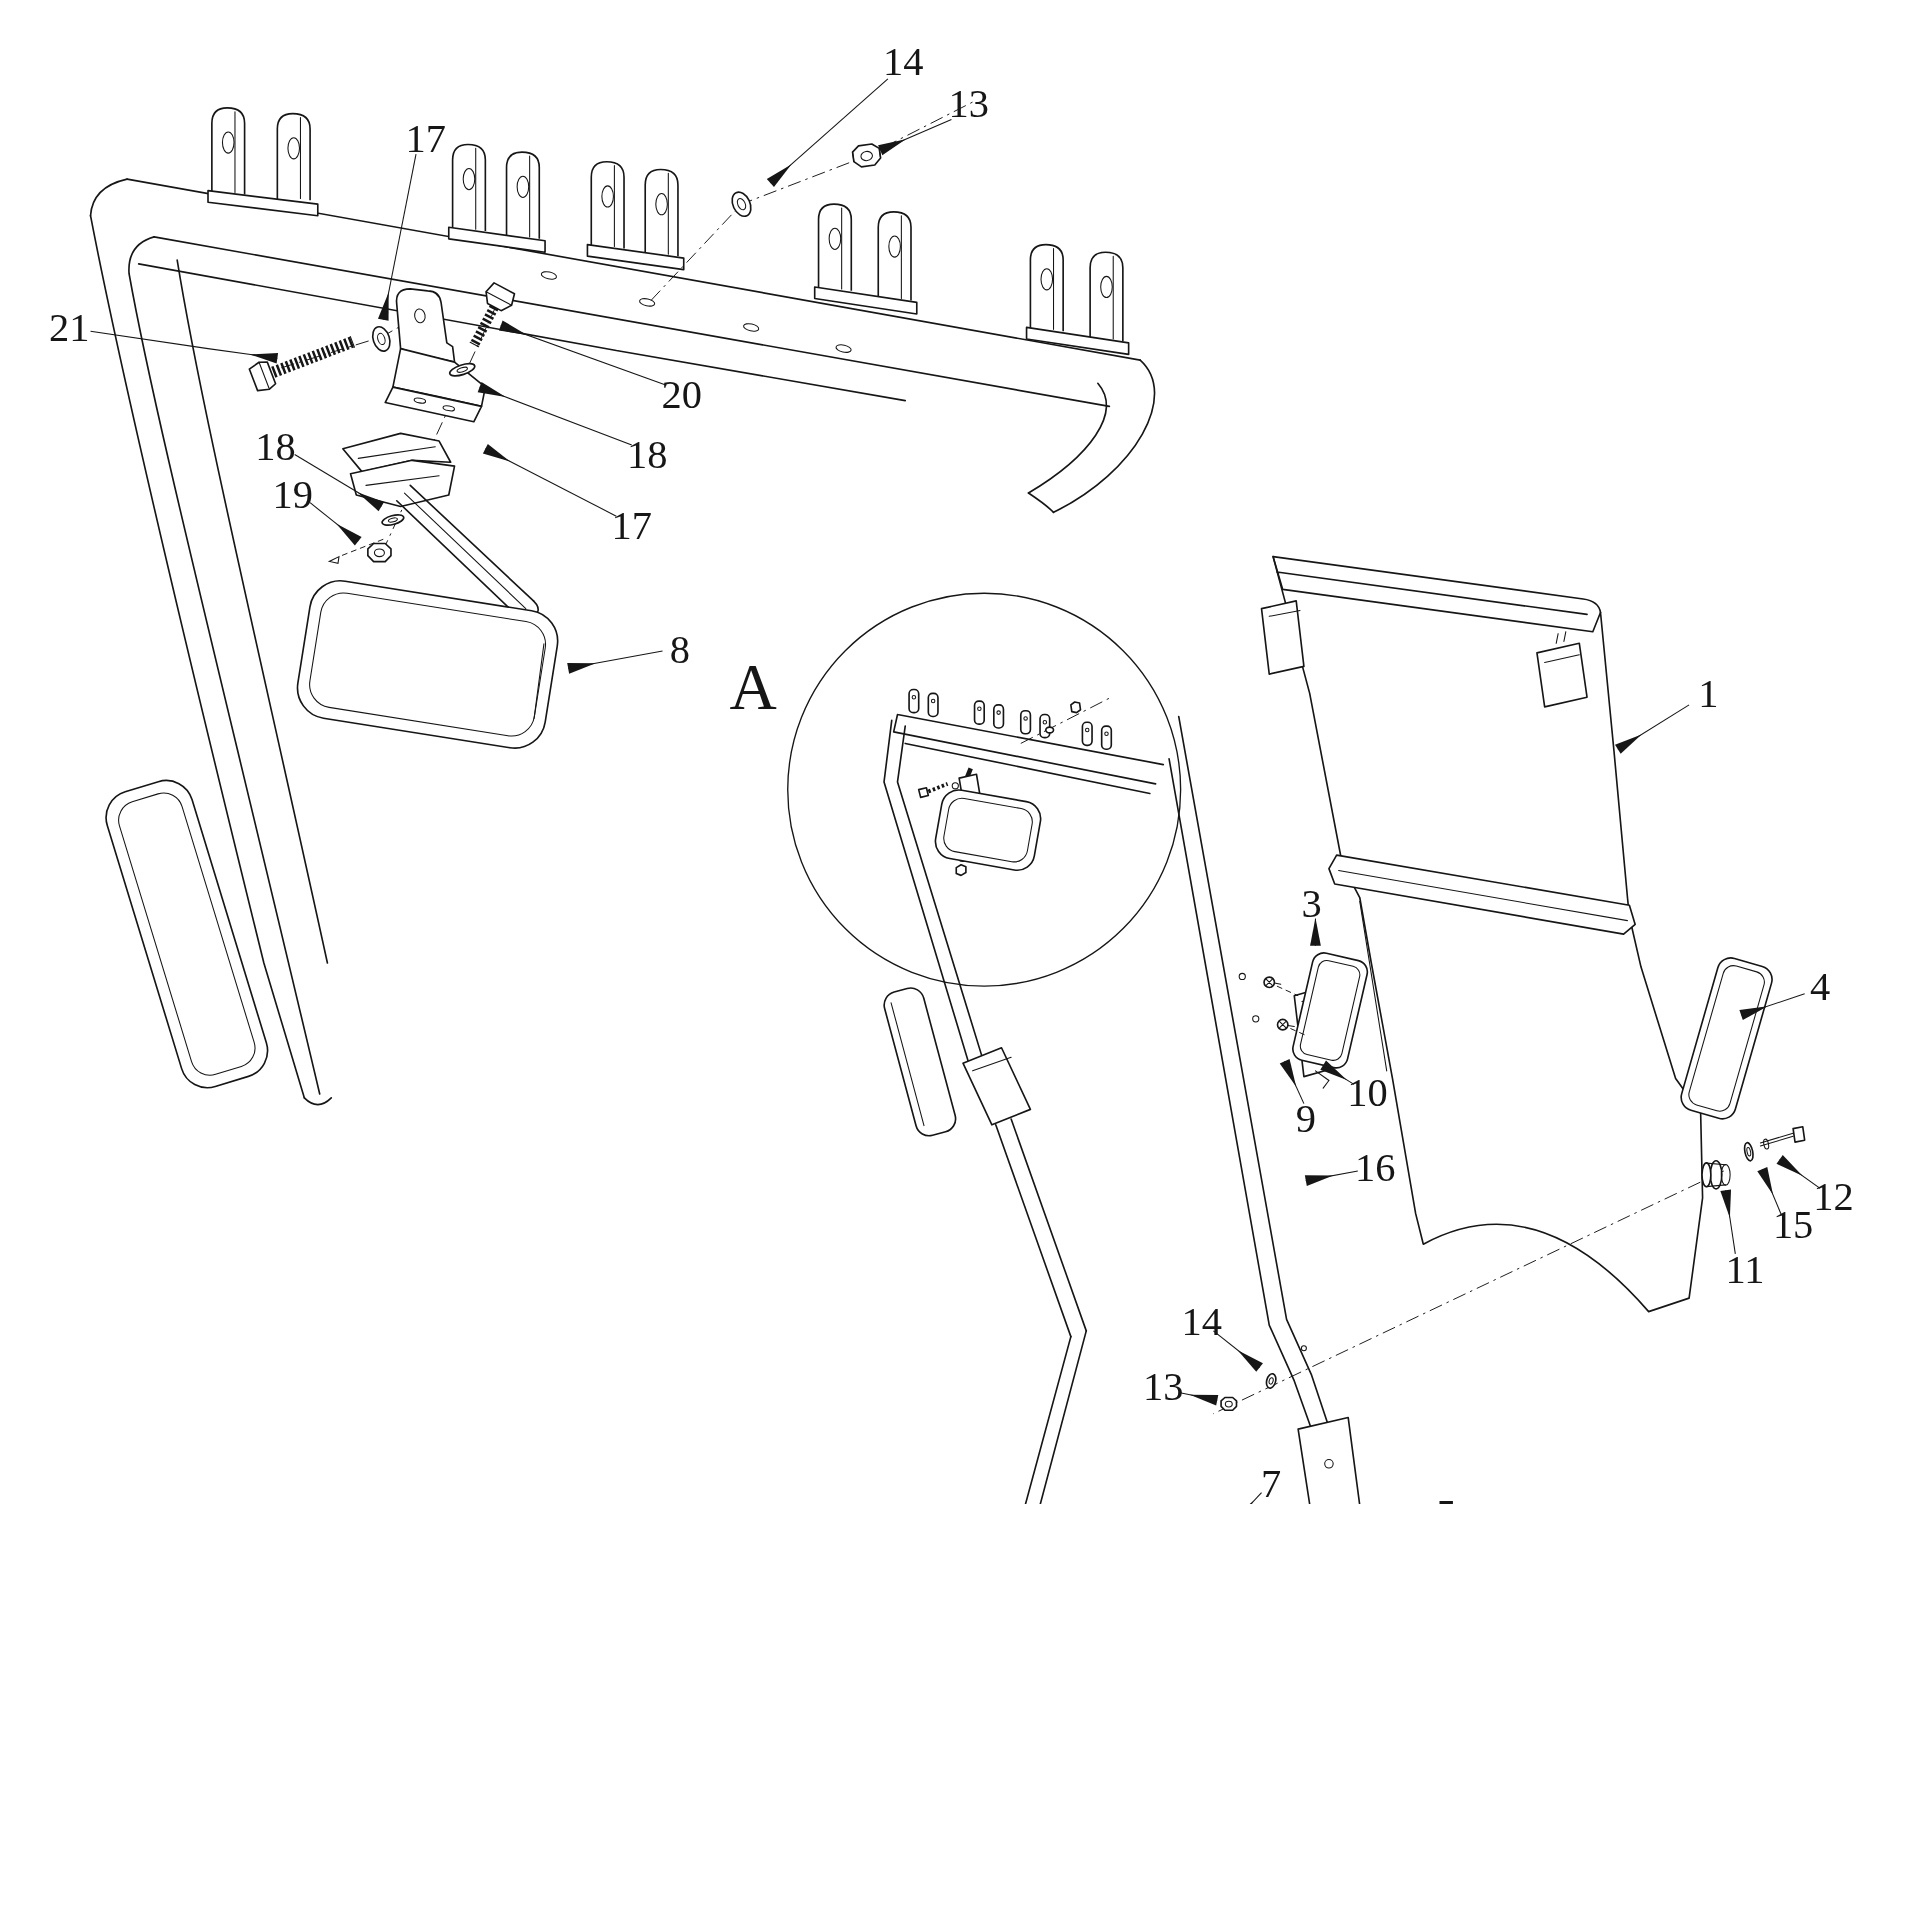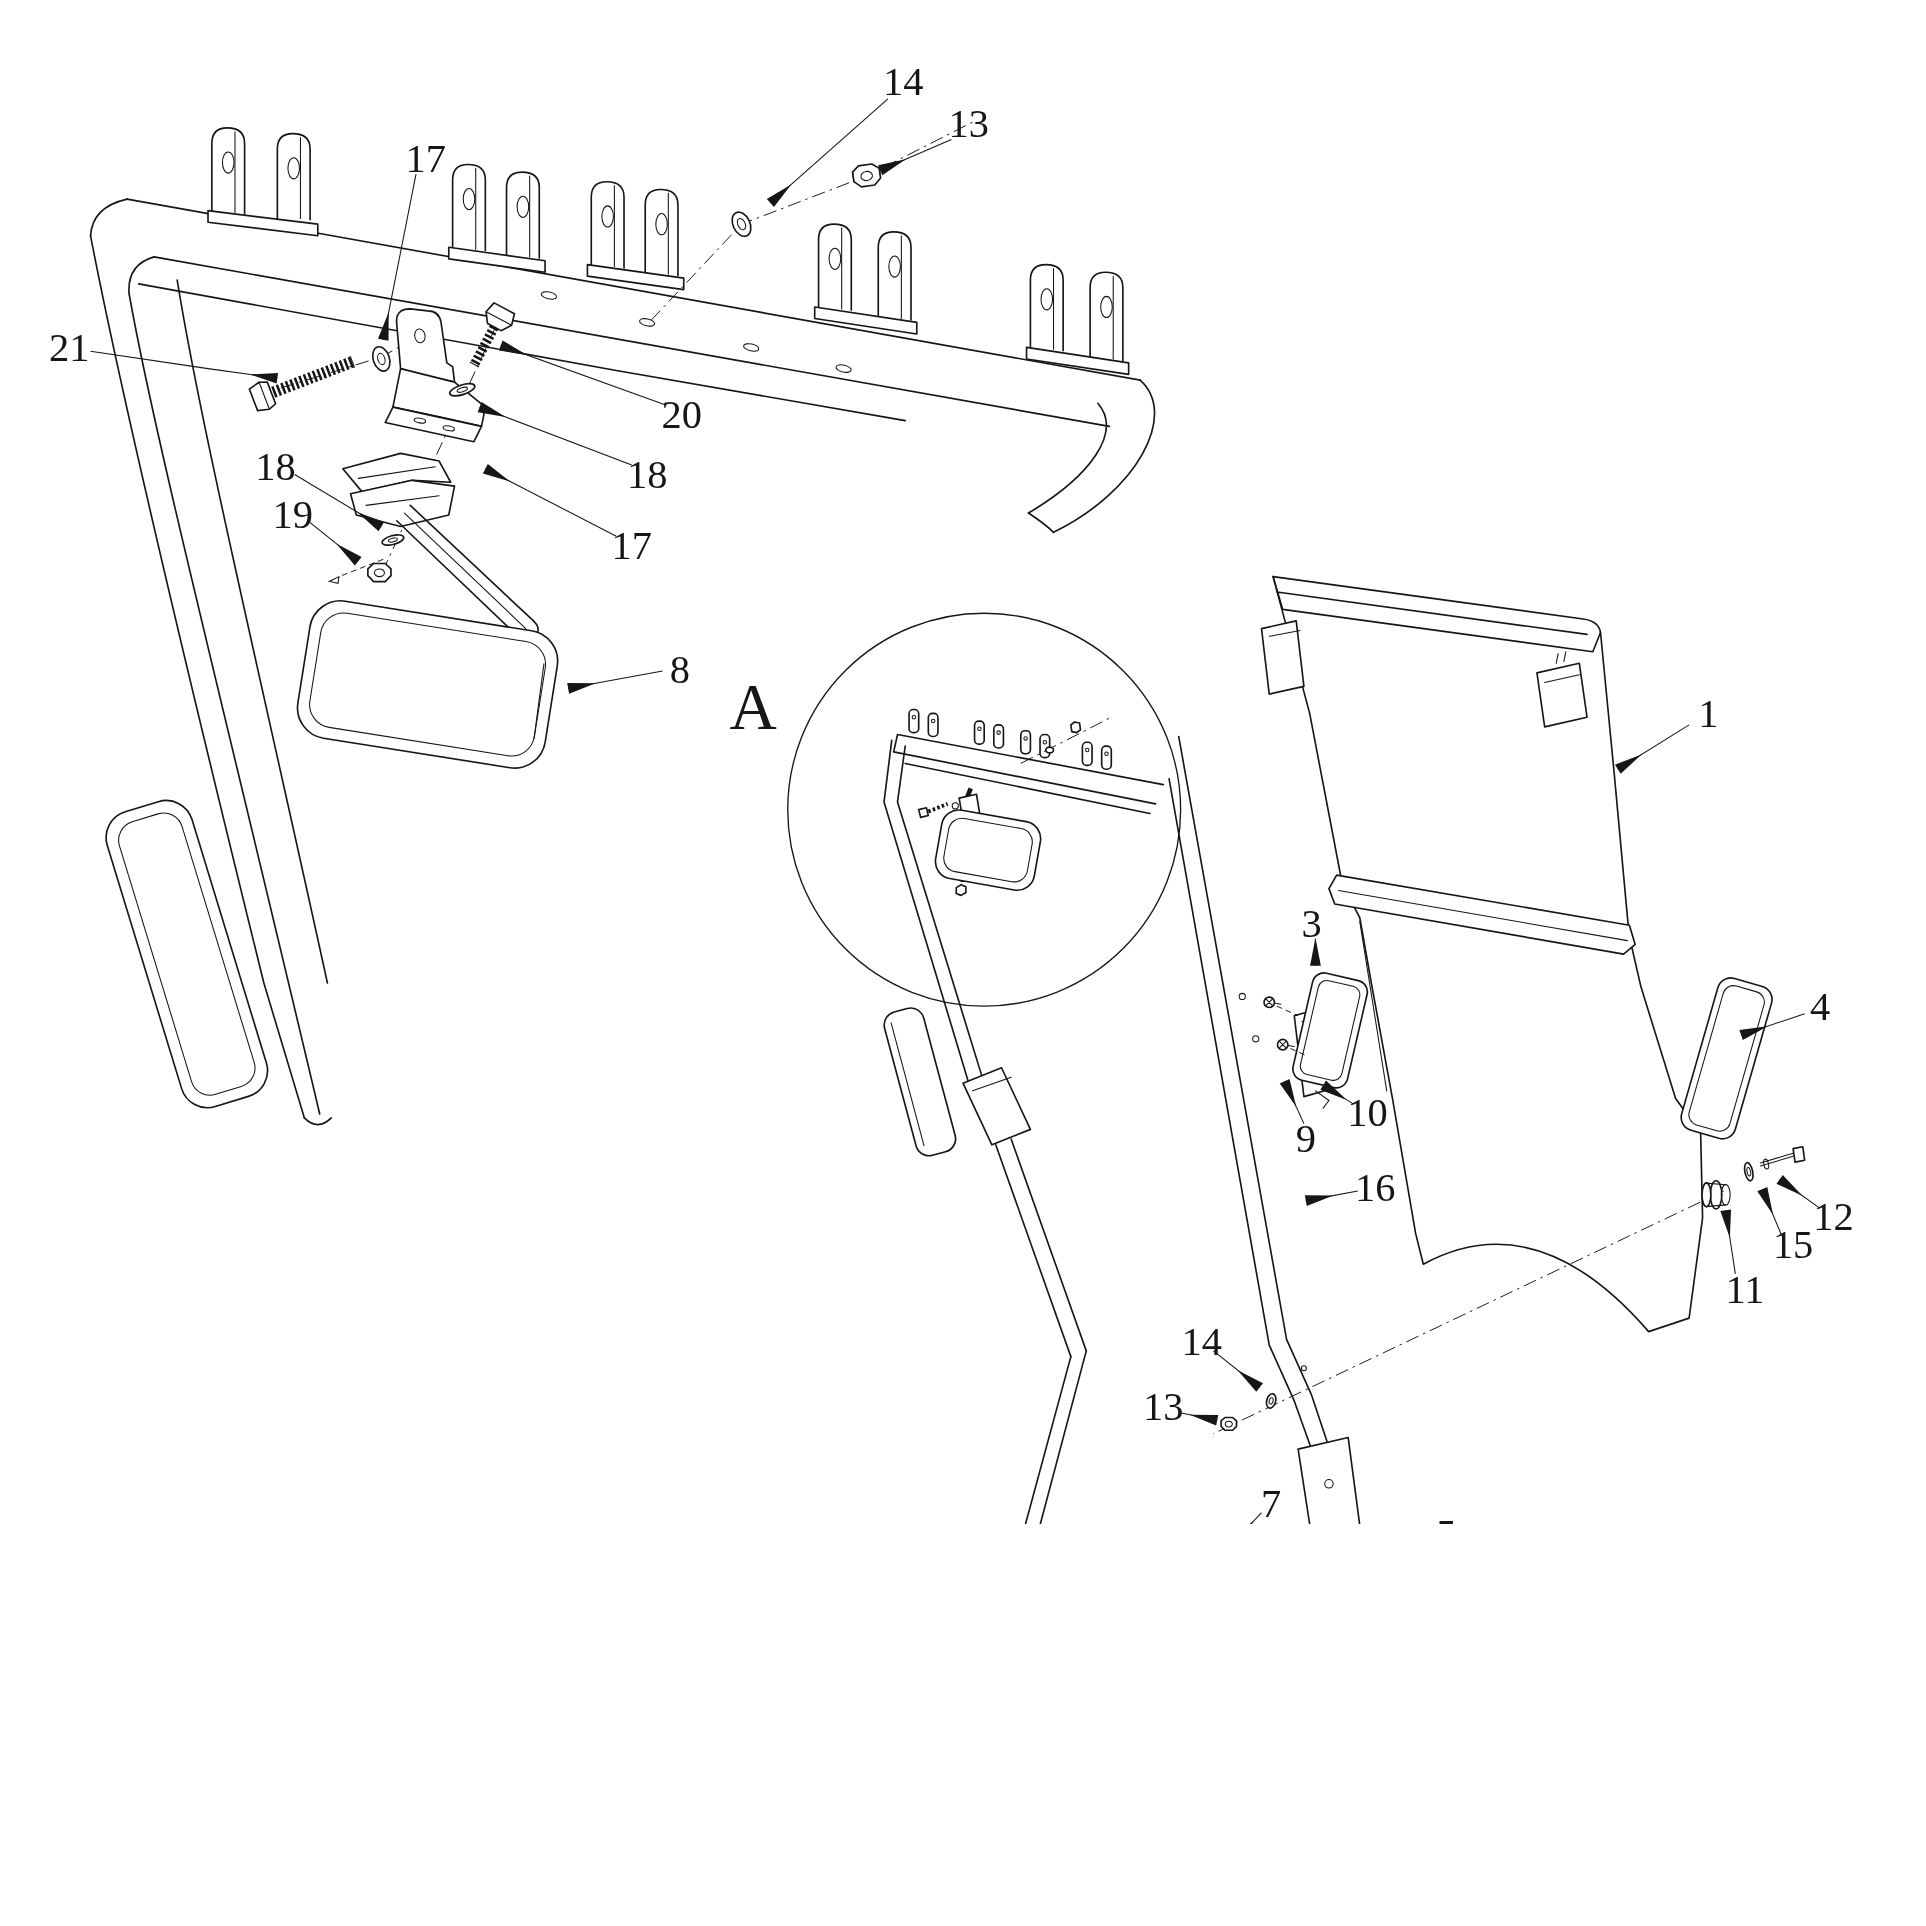--- a/index.html
+++ b/index.html
@@ -1,16 +1,16 @@
 <!DOCTYPE html>
 <html style="font-size:7.4px"><head>
 <meta charset="utf-8">
 <style>
   html,body{margin:0;padding:0;background:#fff;}
-  .stage{position:relative;width:1926px;height:1504px;background:#fff;overflow:hidden;margin-top:20px;}
+  .stage{position:relative;width:1926px;height:1504px;background:#fff;overflow:hidden;}
   svg{position:absolute;left:0;top:0;width:1926px;height:1926px;display:block;}
   .ln{fill:none;stroke:#161616;stroke-width:.85;stroke-linecap:round;stroke-linejoin:round;}
   .th{fill:none;stroke:#161616;stroke-width:.55;stroke-linecap:round;}
   .wh{fill:#ffffff;stroke:#161616;stroke-width:.85;stroke-linejoin:round;}
   .dd{fill:none;stroke:#161616;stroke-width:.5;stroke-dasharray:7 2.6 1.3 2.6;}
   .ds{fill:none;stroke:#161616;stroke-width:.5;stroke-dasharray:3 2;}
   .ldr{fill:none;stroke:#161616;stroke-width:.55;}
   .thr{fill:none;stroke:#161616;stroke-width:6;stroke-dasharray:1.3 1.2;}
   .thr2{fill:none;stroke:#161616;stroke-width:5;}
   text.call{font-family:"Liberation Serif","DejaVu Serif",serif;font-size:21px;fill:#161616;text-anchor:middle;}

